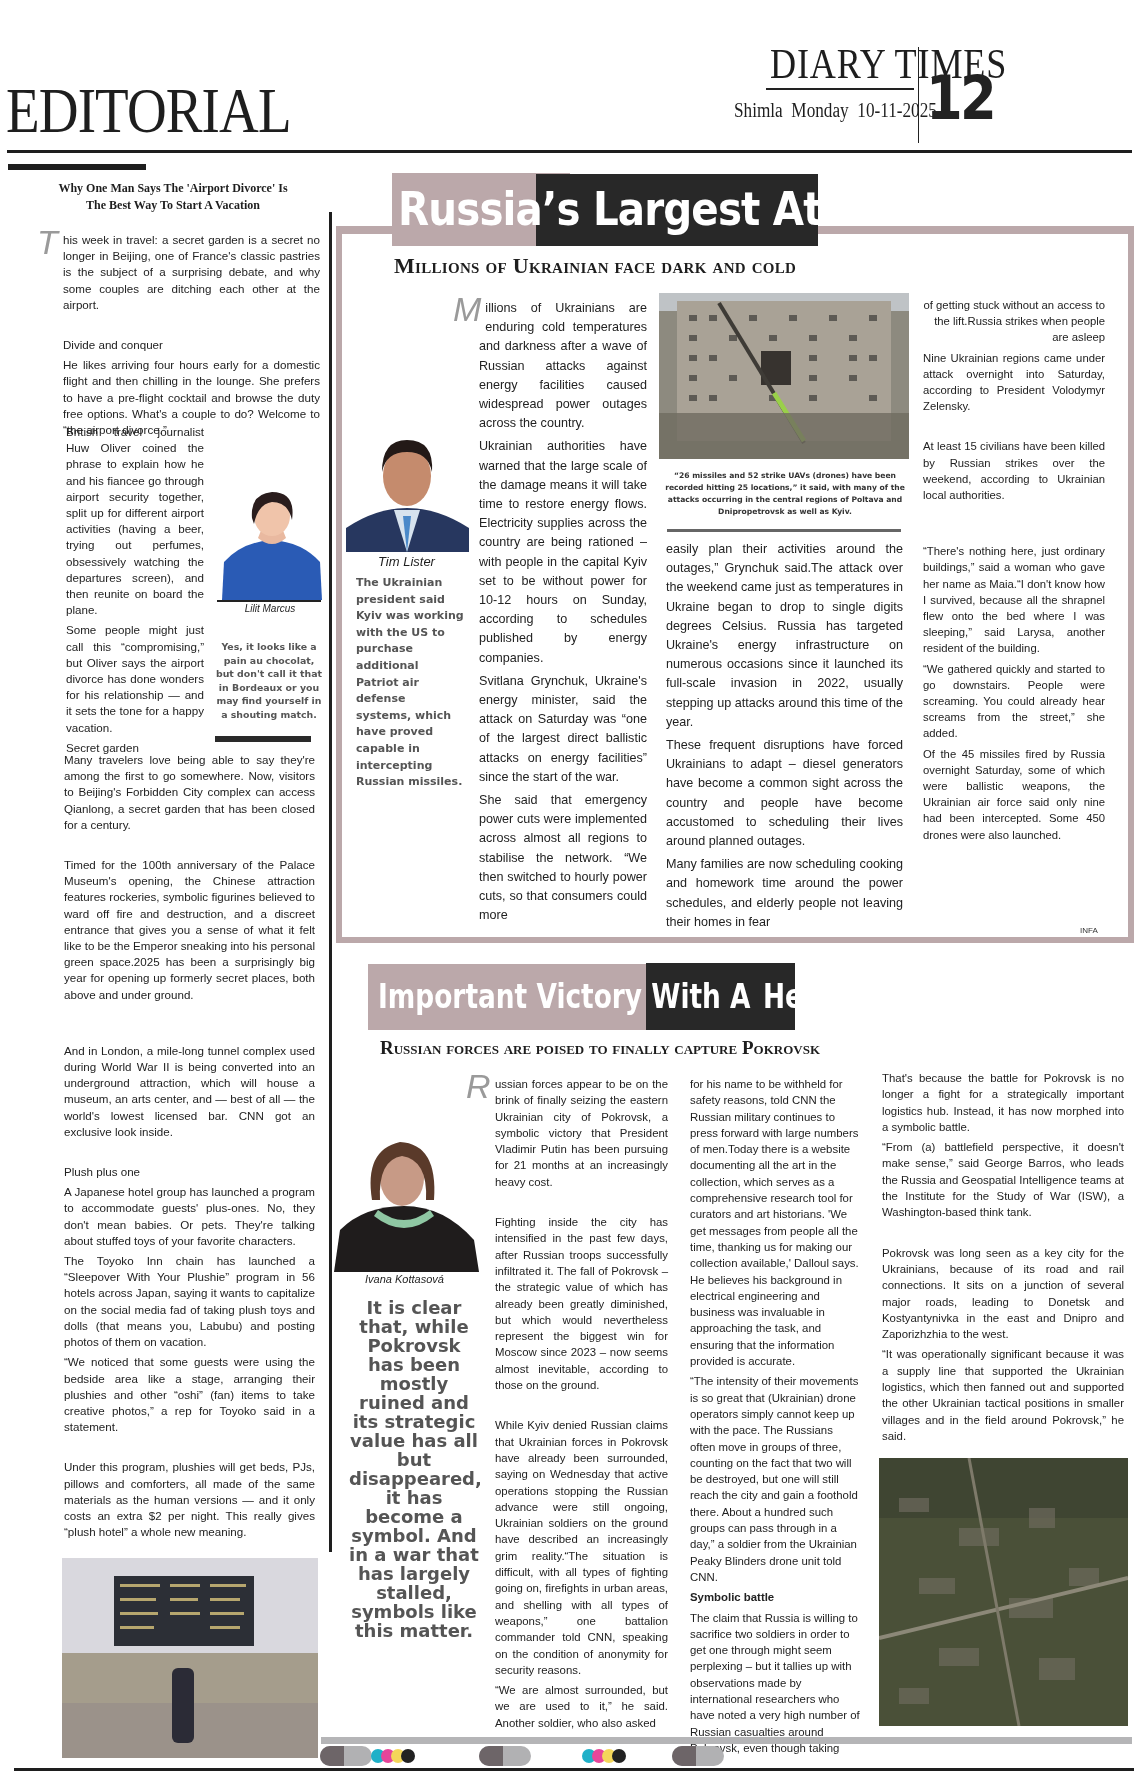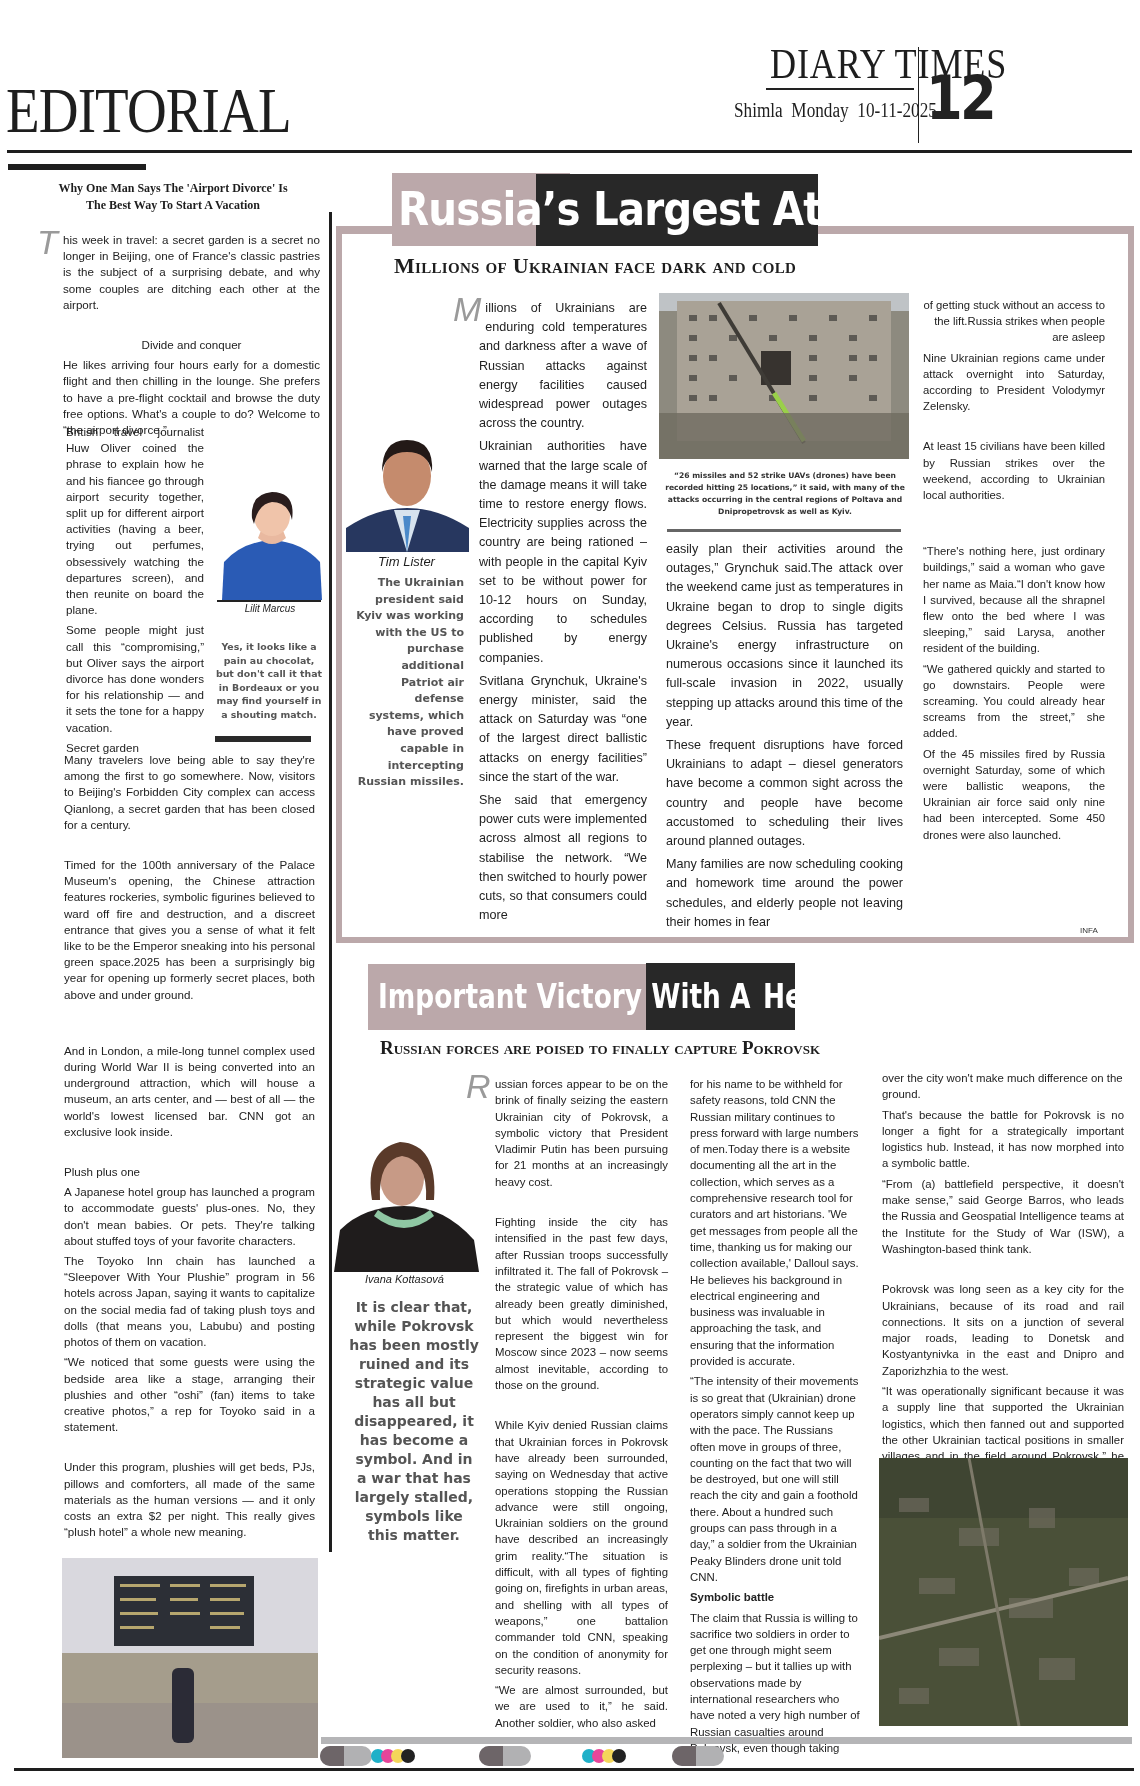--- a/index.html
+++ b/index.html
@@ -32,21 +32,21 @@
 <div class="abs" style="left:7px;top:150px;width:1125px;height:3px;background:#1e1e1e;"></div>
 <div class="abs" style="left:8px;top:164px;width:138px;height:6px;background:#1e1e1e;"></div>
 
 <div class="abs serif" style="left:48px;top:180px;width:250px;text-align:center;font-size:12px;line-height:17px;font-weight:bold;">Why One Man Says The 'Airport Divorce' Is The Best Way To Start A Vacation</div>
 <div class="abs" style="left:329px;top:212px;width:3px;height:1340px;background:#1e1e1e;"></div>
 
 <div class="abs txt" style="left:59px;top:228px;width:265px;">
   <span class="drop" style="margin-left:-22px;">T</span>
   <p>his week in travel: a secret garden is a secret no longer in Beijing, one of France's classic pastries is the subject of a surprising debate, and why some couples are ditching each other at the airport.</p>
   <div class="gap"></div>
-  <p style="text-align:center;">Divide and conquer</p>
+  <p style="text-align:left;">Divide and conquer</p>
   <p>He likes arriving four hours early for a domestic flight and then chilling in the lounge. She prefers to have a pre-flight cocktail and browse the duty free options. What's a couple to do? Welcome to “the airport divorce.”</p>
 </div>
 
 <div class="abs txt" style="left:62px;top:420px;width:146px;">
   <p>British travel journalist Huw Oliver coined the phrase to explain how he and his fiancee go through airport security together, split up for different airport activities (having a beer, trying out perfumes, obsessively watching the departures screen), and then reunite on board the plane.</p>
   <p>Some people might just call this “compromising,” but Oliver says the airport divorce has done wonders for his relationship — and it sets the tone for a happy vacation.</p>
   <p style="text-align:left;">Secret garden</p>
 </div>
 
 <div class="abs photo" style="left:222px;top:480px;width:100px;height:120px;">
@@ -116,21 +116,21 @@
   <svg width="123" height="124" viewBox="0 0 123 124">
     <rect width="123" height="124" fill="#ffffff"></rect>
     <path d="M0 124 L0 100 Q30 80 61 80 Q92 80 123 100 L123 124Z" fill="#27375f"></path>
     <path d="M48 82 L61 124 L74 82Z" fill="#d7e3ee"></path>
     <path d="M57 88 L61 124 L65 88Z" fill="#4a89c9"></path>
     <ellipse cx="61" cy="48" rx="24" ry="30" fill="#c58b6d"></ellipse>
     <path d="M36 44 Q36 12 61 12 Q88 12 86 44 Q82 24 61 24 Q40 24 36 44Z" fill="#231917"></path>
   </svg>
 </div>
 <div class="abs" style="left:378px;top:554px;font-size:13px;font-style:italic;">Tim Lister</div>
-<div class="abs quote" style="left:356px;top:575px;width:108px;text-align:right;font-size:11px;line-height:16.6px;">The Ukrainian president said Kyiv was working with the US to purchase additional Patriot air defense systems, which have proved capable in intercepting Russian missiles.</div>
+<div class="abs quote" style="left:356px;top:575px;width:108px;text-align:left;font-size:11px;line-height:16.6px;">The Ukrainian president said Kyiv was working with the US to purchase additional Patriot air defense systems, which have proved capable in intercepting Russian missiles.</div>
 
 <div class="abs txt" style="left:475px;top:295px;width:176px;font-size:12.6px;line-height:19.2px;">
   <span class="drop" style="margin-left:-22px;">M</span>
   <p>illions of Ukrainians are enduring cold temperatures and darkness after a wave of Russian attacks against energy facilities caused widespread power outages across the country.</p>
   <p>Ukrainian authorities have warned that the large scale of the damage means it will take time to restore energy flows. Electricity supplies across the country are being rationed – with people in the capital Kyiv set to be without power for 10-12 hours on Sunday, according to schedules published by energy companies.</p>
   <p>Svitlana Grynchuk, Ukraine's energy minister, said the attack on Saturday was “one of the largest direct ballistic attacks on energy facilities” since the start of the war.</p>
   <p>She said that emergency power cuts were implemented across almost all regions to stabilise the network. “We then switched to hourly power cuts, so that consumers could more</p>
 </div>
 
 <div class="abs photo" style="left:659px;top:293px;width:250px;height:166px;">
@@ -204,41 +204,40 @@
 <div class="abs photo" style="left:334px;top:1130px;width:145px;height:142px;">
   <svg width="145" height="142" viewBox="0 0 145 142">
     <rect width="145" height="142" fill="#ffffff"></rect>
     <path d="M0 142 L6 100 Q30 76 70 76 Q110 76 140 110 L145 142Z" fill="#1f1c1c"></path>
     <path d="M40 86 Q70 110 100 86 L96 80 Q70 100 44 80Z" fill="#8fc7a3"></path>
     <ellipse cx="68" cy="48" rx="22" ry="28" fill="#c79a86"></ellipse>
     <path d="M38 70 Q30 20 66 12 Q104 14 100 70 L92 70 Q94 30 68 26 Q44 30 46 70Z" fill="#5a3a2a"></path>
   </svg>
 </div>
 <div class="abs" style="left:365px;top:1273px;font-size:11px;font-style:italic;">Ivana Kottasová</div>
-<div class="abs quote" style="left:349px;top:1298px;width:130px;text-align:center;font-size:14px;line-height:19px;">It is clear that, while Pokrovsk has been mostly ruined and its strategic value has all but disappeared, it has become a symbol. And in a war that has largely stalled, symbols like this matter.</div>
+<div class="abs quote" style="left:349px;top:1298px;width:130px;text-align:center;font-size:18px;line-height:19px;">It is clear that, while Pokrovsk has been mostly ruined and its strategic value has all but disappeared, it has become a symbol. And in a war that has largely stalled, symbols like this matter.</div>
 
 <div class="abs txt" style="left:491px;top:1072px;width:181px;font-size:11.4px;line-height:16.3px;">
   <span class="drop" style="margin-left:-25px;">R</span>
   <p>ussian forces appear to be on the brink of finally seizing the eastern Ukrainian city of Pokrovsk, a symbolic victory that President Vladimir Putin has been pursuing for 21 months at an increasingly heavy cost.</p>
   <div class="gap"></div>
   <p>Fighting inside the city has intensified in the past few days, after Russian troops successfully infiltrated it. The fall of Pokrovsk – the strategic value of which has already been greatly diminished, but which would nevertheless represent the biggest win for Moscow since 2023 – now seems almost inevitable, according to those on the ground.</p>
   <div class="gap"></div>
   <p>While Kyiv denied Russian claims that Ukrainian forces in Pokrovsk have already been surrounded, saying on Wednesday that active operations stopping the Russian advance were still ongoing, Ukrainian soldiers on the ground have described an increasingly grim reality.“The situation is difficult, with all types of fighting going on, firefights in urban areas, and shelling with all types of weapons,” one battalion commander told CNN, speaking on the condition of anonymity for security reasons.</p>
   <p>“We are almost surrounded, but we are used to it,” he said. Another soldier, who also asked</p>
 </div>
 
 <div class="abs txt" style="left:686px;top:1072px;width:178px;font-size:11.4px;line-height:16.3px;text-align:left;">
   <p>for his name to be withheld for safety reasons, told CNN the Russian military continues to press forward with large numbers of men.Today there is a website documenting all the art in the collection, which serves as a comprehensive research tool for curators and art historians. 'We get messages from people all the time, thanking us for making our collection available,' Dalloul says. He believes his background in electrical engineering and business was invaluable in approaching the task, and ensuring that the information provided is accurate.</p>
   <p>“The intensity of their movements is so great that (Ukrainian) drone operators simply cannot keep up with the pace. The Russians often move in groups of three, counting on the fact that two will be destroyed, but one will still reach the city and gain a foothold there. About a hundred such groups can pass through in a day,” a soldier from the Ukrainian Peaky Blinders drone unit told CNN.</p>
   <p style="font-weight:bold;">Symbolic battle</p>
   <p>The claim that Russia is willing to sacrifice two soldiers in order to get one through might seem perplexing – but it tallies up with observations made by international researchers who have noted a very high number of Russian casualties around Pokrovsk, even though taking</p>
 </div>
 
 <div class="abs txt" style="left:878px;top:1066px;width:250px;font-size:11.4px;line-height:16.3px;">
-  <p style="text-align:left;">over the city won't make much difference on the ground.</p>
   <p>That's because the battle for Pokrovsk is no longer a fight for a strategically important logistics hub. Instead, it has now morphed into a symbolic battle.</p>
   <p>“From (a) battlefield perspective, it doesn't make sense,” said George Barros, who leads the Russia and Geospatial Intelligence teams at the Institute for the Study of War (ISW), a Washington-based think tank.</p>
   <div class="gap"></div>
   <p>Pokrovsk was long seen as a key city for the Ukrainians, because of its road and rail connections. It sits on a junction of several major roads, leading to Donetsk and Kostyantynivka in the east and Dnipro and Zaporizhzhia to the west.</p>
   <p>“It was operationally significant because it was a supply line that supported the Ukrainian logistics, which then fanned out and supported the other Ukrainian tactical positions in smaller villages and in the field around Pokrovsk,” he said.</p>
 </div>
 
 <div class="abs photo" style="left:879px;top:1458px;width:249px;height:268px;">
   <svg width="249" height="268" viewBox="0 0 249 268">
     <rect width="249" height="268" fill="#4a5038"></rect>

